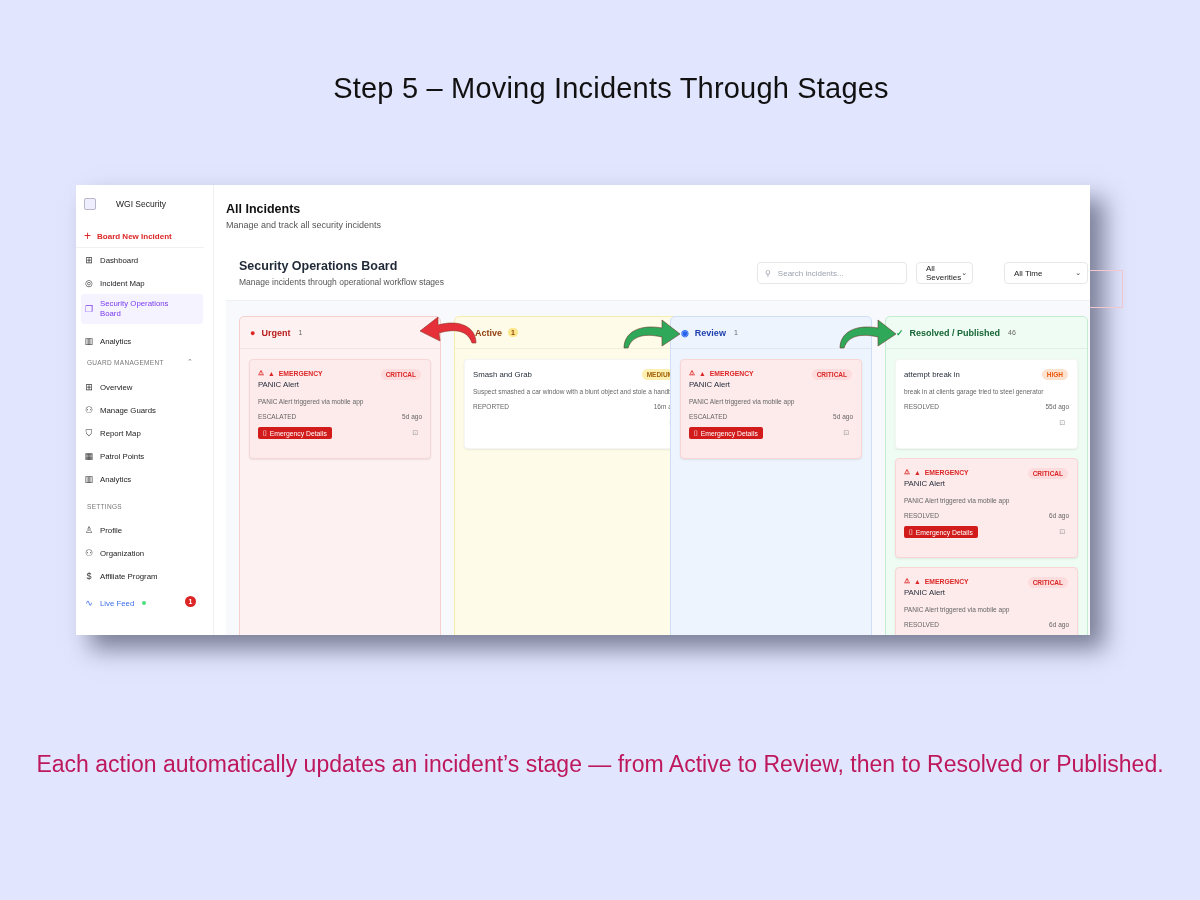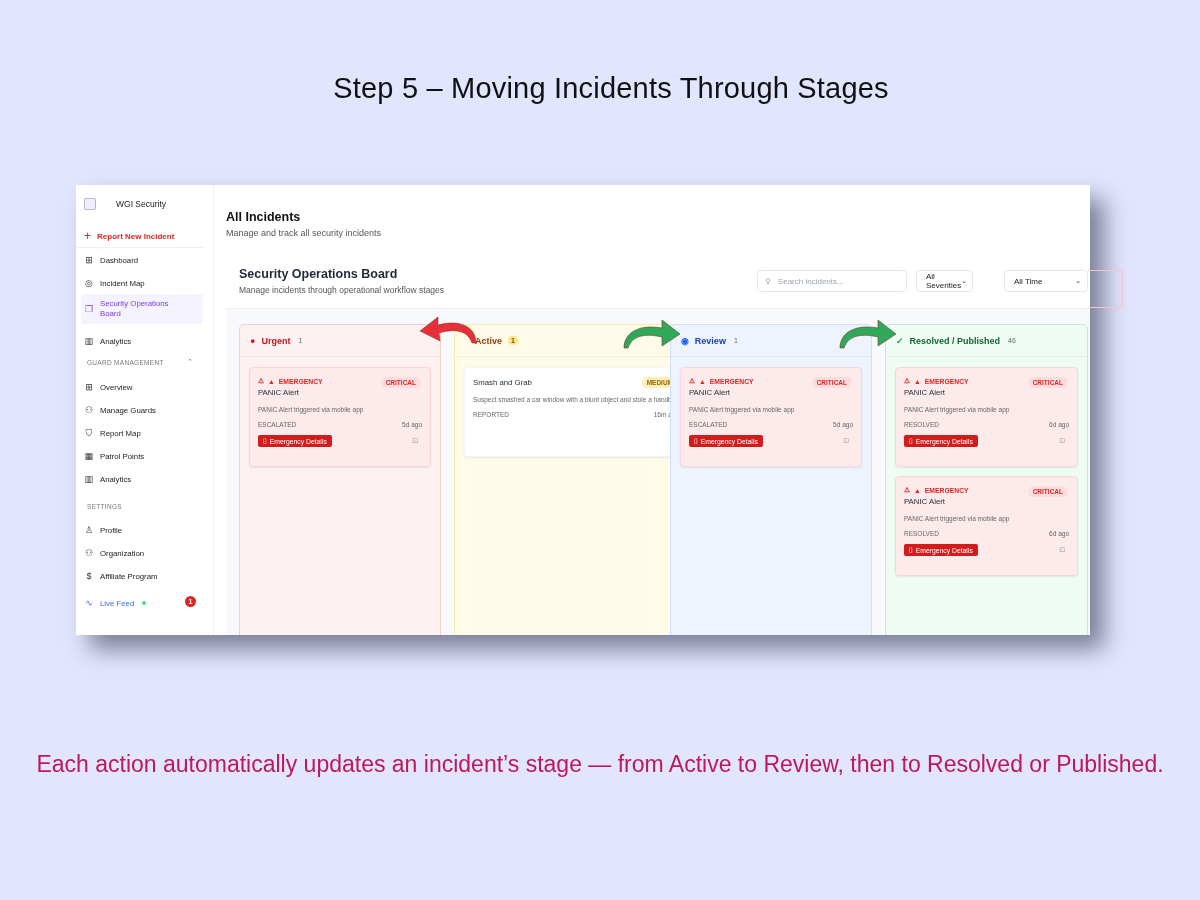--- a/index.html
+++ b/index.html
@@ -47,21 +47,21 @@
     .nav-section { position: absolute; left: 11px; font-size: 6.5px; color: #777; letter-spacing: 0.3px; }
     .nav-section .caret { position: absolute; left: 100px; top: -1px; font-size: 7px; color: #777; }
     .live-feed { color: #3b6ee8; }
     .live-feed .ic { color: #3b6ee8; }
     .live-dot { width: 4px; height: 4px; border-radius: 50%; background: #4ade80; display: inline-block; margin-left: 2px; }
     .live-badge {
       position: absolute; left: 109px; top: 411px; width: 11px; height: 11px; border-radius: 50%;
       background: #dc2626; color: #fff; font-size: 7px; text-align: center; line-height: 11px; font-weight: bold;
     }
     
-    .main { position: absolute; left: 138px; top: 12px; width: 876px; height: 450px; background: #fff; }
+    .main { position: absolute; left: 138px; top: 4px; width: 876px; height: 450px; background: #fff; }
     .page-title { position: absolute; left: 12px; top: 13px; font-size: 12.5px; font-weight: bold; color: #111; }
     .page-sub { position: absolute; left: 12px; top: 31px; font-size: 9px; color: #555; }
     .board-title { position: absolute; left: 25px; top: 70px; font-size: 12.5px; font-weight: bold; color: #1f2937; }
     .board-sub { position: absolute; left: 25px; top: 88px; font-size: 8.5px; color: #555; }
     .search {
       position: absolute; left: 543px; top: 73px; width: 150px; height: 22px;
       border: 1px solid #e5e7eb; border-radius: 4px; font-size: 8px; color: #9ca3af;
       display: flex; align-items: center; padding-left: 7px; gap: 7px;
     }
     .select {
@@ -126,21 +126,21 @@
 
 <div class="screenshot">
 
   <div class="sidebar">
     <div class="brand">
       <span class="brand-logo"></span>
       <span>WGI Security</span>
     </div>
     <div class="report-btn">
       <span class="plus">+</span>
-      <span>Report New Incident</span>
+      <span>Board New Incident</span>
     </div>
     <div class="divider-h" style="top:62px"></div>
 
     <div class="nav-item" style="top:67px">
       <span class="ic">⊞</span>
       <span>Dashboard</span>
     </div>
     <div class="nav-item" style="top:90px">
       <span class="ic">◎</span>
       <span>Incident Map</span>
@@ -306,20 +306,32 @@
         </div>
       </div>
 
       <div class="column col-resolved">
         <div class="col-header">
           <span style="color:#16a34a">✓</span>
           <span>Resolved / Published</span>
           <span class="col-count">46</span>
         </div>
         <div class="cards">
+          <div class="card white">
+            <div class="card-title" style="margin-top:2px">attempt break in</div>
+            <span class="badge high">HIGH</span>
+            <div class="card-desc">break in at clients garage tried to steel generator</div>
+            <div class="card-meta">
+              <span>RESOLVED</span>
+              <span>55d ago</span>
+            </div>
+            <div class="card-foot">
+              <span class="mini-icon">⊡</span>
+            </div>
+          </div>
           <div class="card red">
             <div class="emerg-line">
               <span>⚠</span>
               <span>▲</span>
               <span>EMERGENCY</span>
             </div>
             <div class="card-title">PANIC Alert</div>
             <span class="badge critical">CRITICAL</span>
             <div class="card-desc">PANIC Alert triggered via mobile app</div>
             <div class="card-meta">

